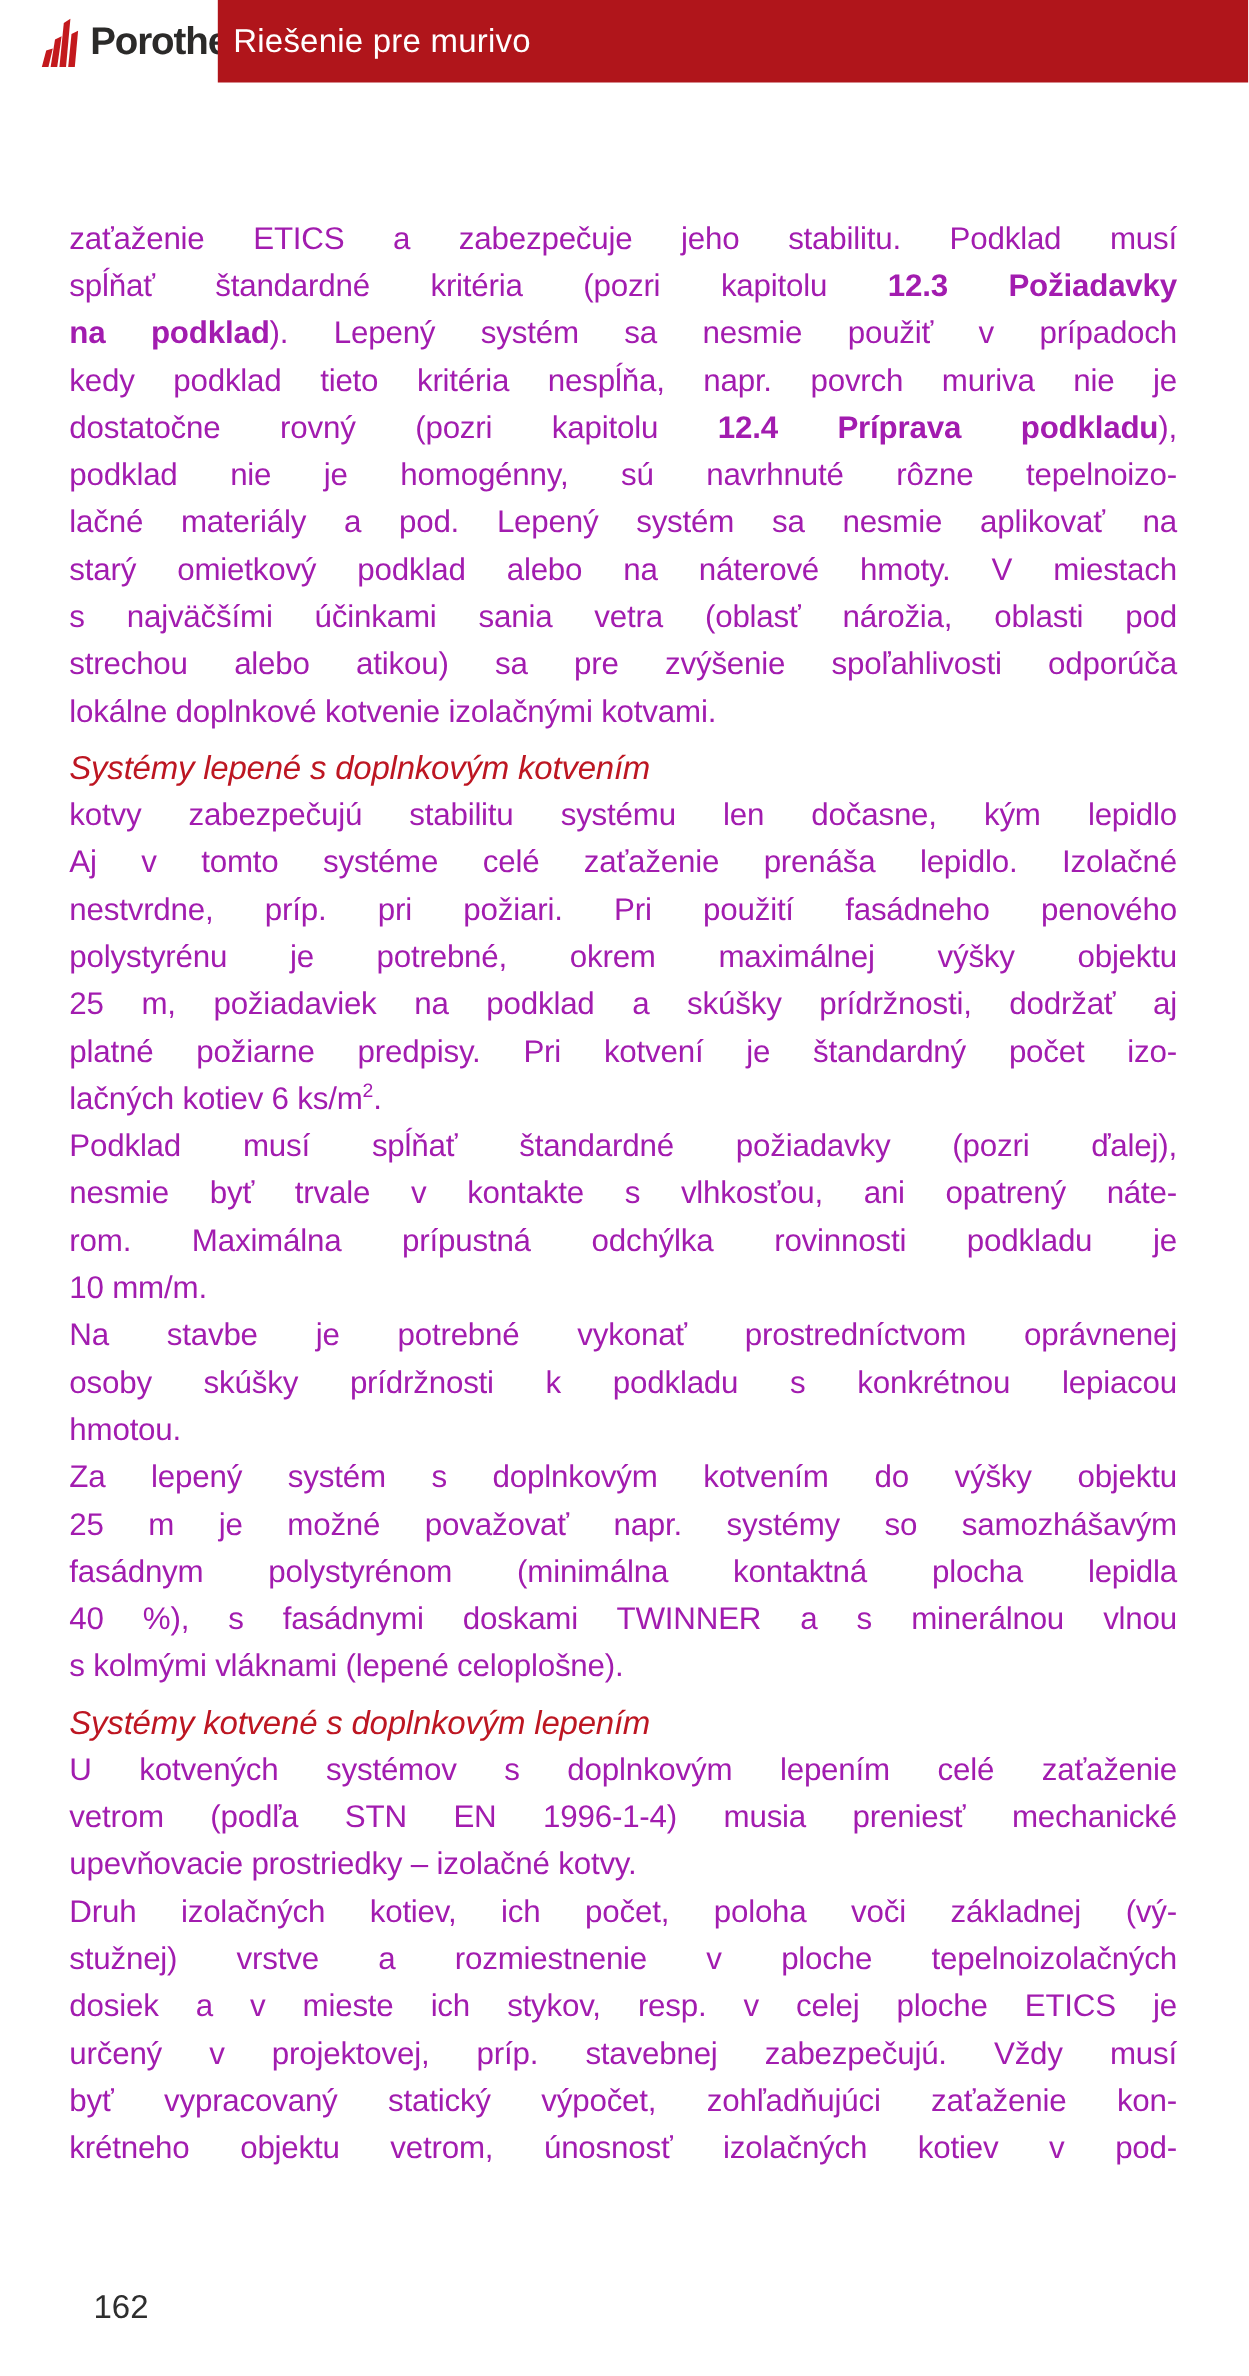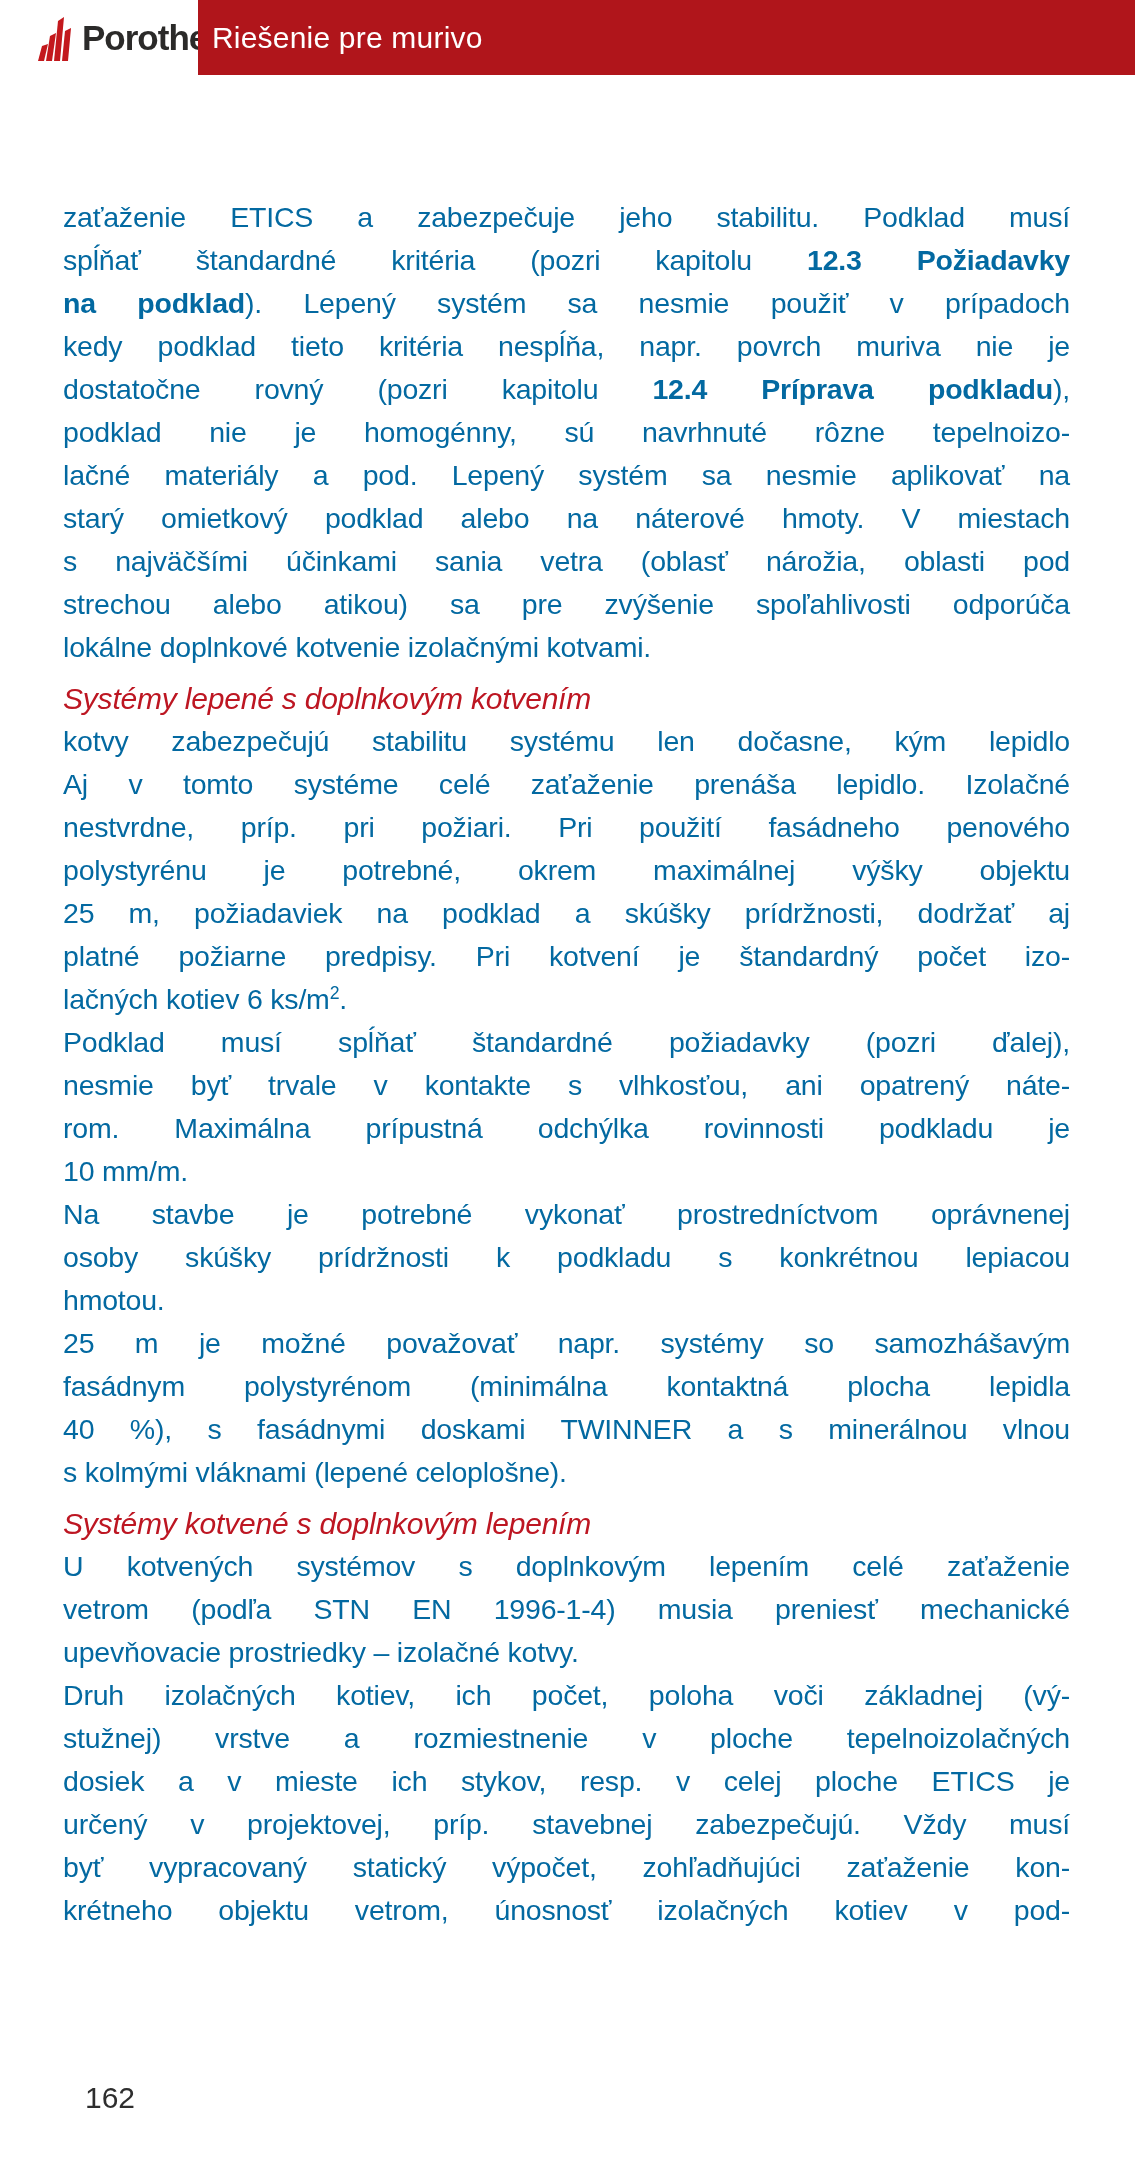--- a/index.html
+++ b/index.html
@@ -17,21 +17,21 @@
   .logo-mark{width:36px;height:46px;margin-right:10px;flex:none;}
   .brand-word{font-size:35px;font-weight:700;letter-spacing:-1px;color:var(--brand-ink,#2b2a29);white-space:nowrap;}
   .banner{flex:1;background:var(--banner-red,#b0151b);display:flex;align-items:center;padding-left:14px;}
   .banner-title{color:#ffffff;font-size:30px;font-weight:400;letter-spacing:0.2px;white-space:nowrap;}
   
   .text-column{position:absolute;top:196px;left:63px;right:65px;}
   .para{margin:0;}
   .line{
     font-size:28.5px;line-height:43px;letter-spacing:-0.2px;
     text-align:justify;text-align-last:justify;
-    white-space:normal;color:#0369a1;
+    white-space:normal;color:#a21caf;
   }
   .line.last{text-align-last:left;}
   .line .b{font-weight:700;}
   .line sup{font-size:0.62em;line-height:0;vertical-align:super;}
   .heading{
     margin-top:8px;
     font-size:30px;line-height:43px;
     font-weight:400;font-style:italic;
     letter-spacing:-0.2px;
     color:var(--heading-red,#bd1622);
@@ -90,20 +90,21 @@
         <div class="line"><span>nesmie byť trvale v kontakte s vlhkosťou, ani opatrený náte-</span></div>
         <div class="line"><span>rom. Maximálna prípustná odchýlka rovinnosti podkladu je</span></div>
         <div class="line last"><span>10 mm/m.</span></div>
       </div>
       <div class="para">
         <div class="line"><span>Na stavbe je potrebné vykonať prostredníctvom oprávnenej</span></div>
         <div class="line"><span>osoby skúšky prídržnosti k podkladu s konkrétnou lepiacou</span></div>
         <div class="line last"><span>hmotou.</span></div>
       </div>
       <div class="para">
+        <div class="line"><span>Za lepený systém s doplnkovým kotvením do výšky objektu</span></div>
         <div class="line"><span>25 m je možné považovať napr. systémy so samozhášavým</span></div>
         <div class="line"><span>fasádnym polystyrénom (minimálna kontaktná plocha lepidla</span></div>
         <div class="line"><span>40 %), s fasádnymi doskami TWINNER a s minerálnou vlnou</span></div>
         <div class="line last"><span>s kolmými vláknami (lepené celoplošne).</span></div>
       </div>
       <div class="heading">Systémy kotvené s doplnkovým lepením</div>
       <div class="para">
         <div class="line"><span>U kotvených systémov s doplnkovým lepením celé zaťaženie</span></div>
         <div class="line"><span>vetrom (podľa STN EN 1996-1-4) musia preniesť mechanické</span></div>
         <div class="line last"><span>upevňovacie prostriedky – izolačné kotvy.</span></div>

